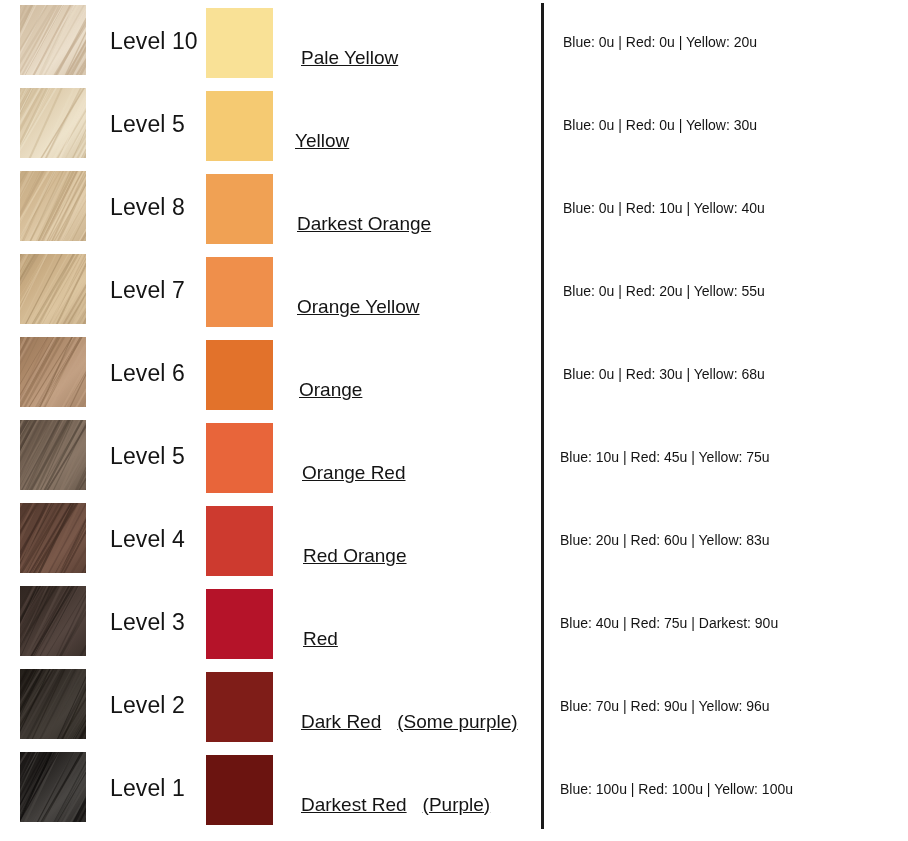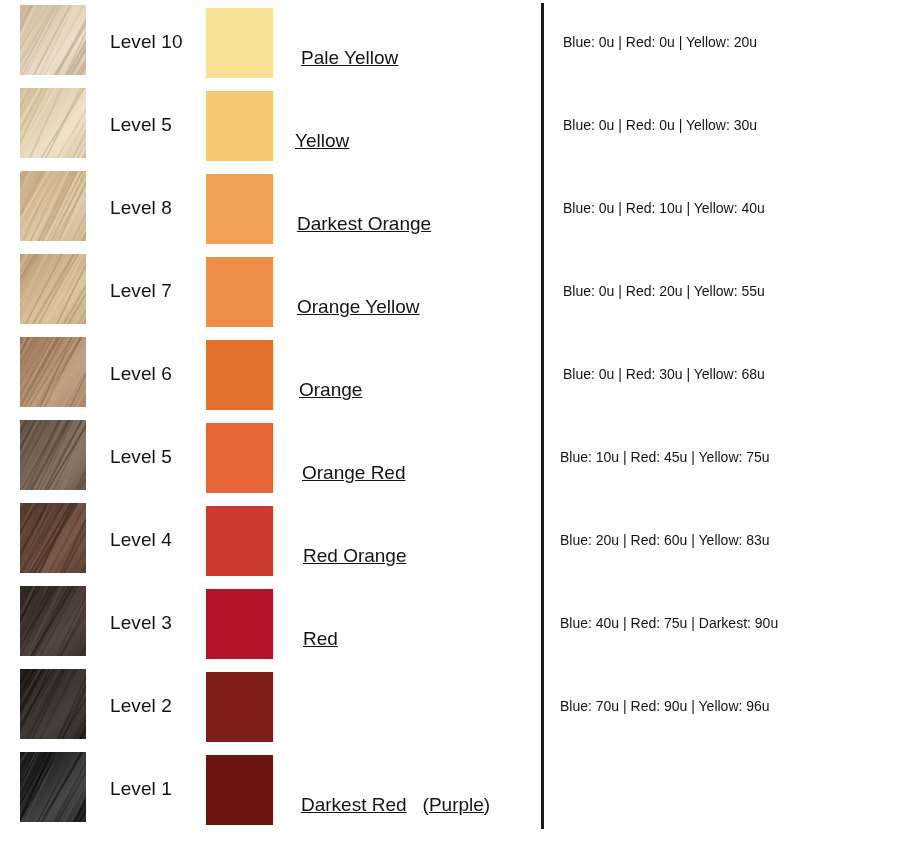--- a/index.html
+++ b/index.html
@@ -60,21 +60,21 @@
 
   
   .level-label {
     position: absolute;
     left: 110px;
     top: 0;
     width: 92px;
     height: 83px;
     display: flex;
     align-items: center;
-    font-size: 19px;
+    font-size: 23px;
     letter-spacing: 0.1px;
     color: #141414;
     white-space: nowrap;
   }
 
   
   .color-swatch {
     position: absolute;
     left: 206px;
     top: 8px;
@@ -1010,20 +1010,24 @@
             <line x1="75.0" y1="-20" x2="-15.7" y2="125" stroke="#191511" stroke-width="1.12" stroke-opacity="0.44"></line>
             <line x1="81.3" y1="-20" x2="2.0" y2="125" stroke="#191511" stroke-width="2.06" stroke-opacity="0.28"></line>
             <line x1="103.7" y1="-20" x2="33.2" y2="125" stroke="#191511" stroke-width="0.93" stroke-opacity="0.52"></line>
             <line x1="109.4" y1="-20" x2="37.6" y2="125" stroke="#191511" stroke-width="1.41" stroke-opacity="0.55"></line>
             <line x1="-21.1" y1="-20" x2="-105.3" y2="125" stroke="#46403a" stroke-width="1.80" stroke-opacity="0.44"></line>
             <line x1="6.1" y1="-20" x2="-73.9" y2="125" stroke="#46403a" stroke-width="2.26" stroke-opacity="0.51"></line>
           </svg>
         </div>
         <div class="level-label">Level 2</div>
         <div class="color-swatch" style="background: rgb(127, 29, 24);"></div>
+        <div class="pigment-name" style="left: 301px;">
+          <span>Dark Red</span>
+          <span style="margin-left: 16px;">(Some purple)</span>
+        </div>
         <div class="formula" style="left: 560px;">Blue: 70u  |  Red: 90u  |  Yellow: 96u</div>
       </div>
       <div class="row" style="top: 747px;">
         <div class="hair-swatch" style="background: rgb(34, 31, 29);">
           <svg class="strands" viewBox="0 0 100 100" preserveAspectRatio="none">
             <defs>
               <linearGradient id="hg9" x1="0" y1="0" x2="1" y2="1">
                 <stop offset="0" stop-color="#0c0a09"></stop>
                 <stop offset="0.35" stop-color="#221f1d"></stop>
                 <stop offset="0.6" stop-color="#4a4744"></stop>
@@ -1112,15 +1116,16 @@
             <line x1="116.3" y1="-20" x2="27.4" y2="125" stroke="#0c0a09" stroke-width="1.03" stroke-opacity="0.36"></line>
             <line x1="4.9" y1="-20" x2="-80.9" y2="125" stroke="#4a4744" stroke-width="1.31" stroke-opacity="0.35"></line>
           </svg>
         </div>
         <div class="level-label">Level 1</div>
         <div class="color-swatch" style="background: rgb(107, 20, 16);"></div>
         <div class="pigment-name" style="left: 301px;">
           <span>Darkest Red</span>
           <span style="margin-left: 16px;">(Purple)</span>
         </div>
+        <div class="formula" style="left: 560px;">Blue: 100u  |  Red: 100u  |  Yellow: 100u</div>
       </div>
     </div>
 </div>
 
 </body></html>

